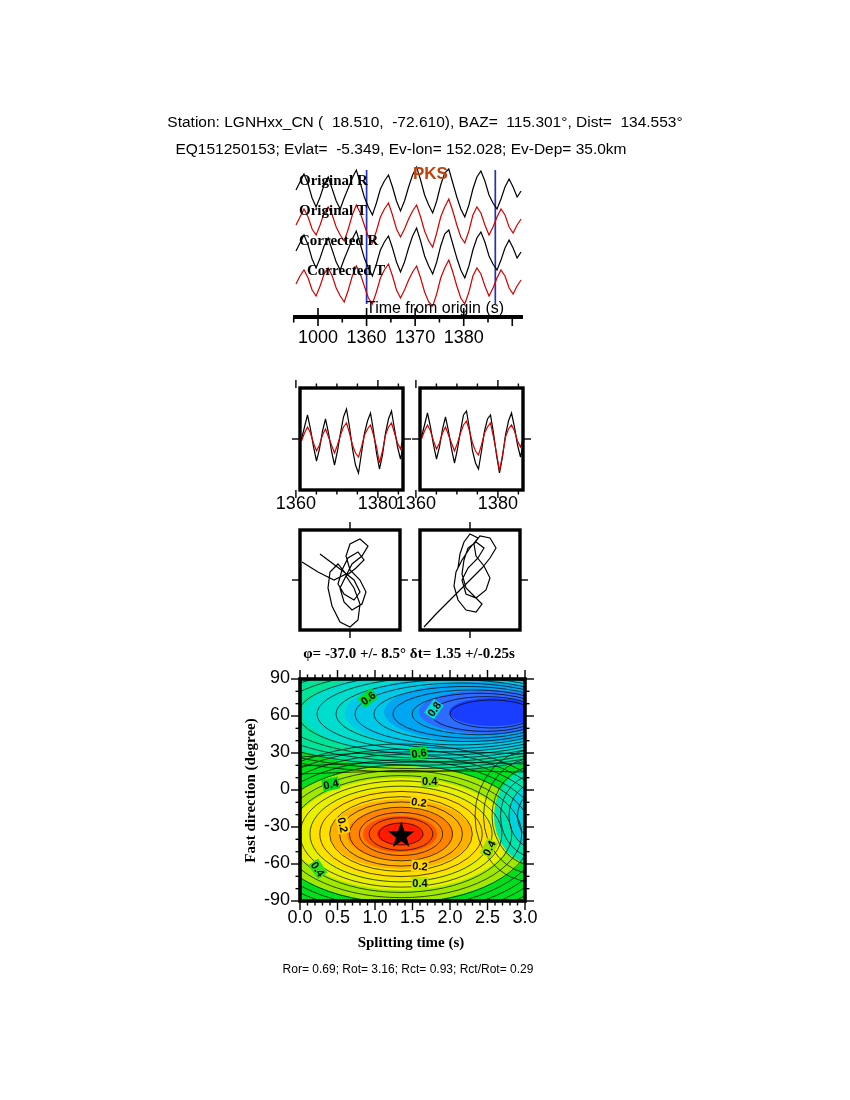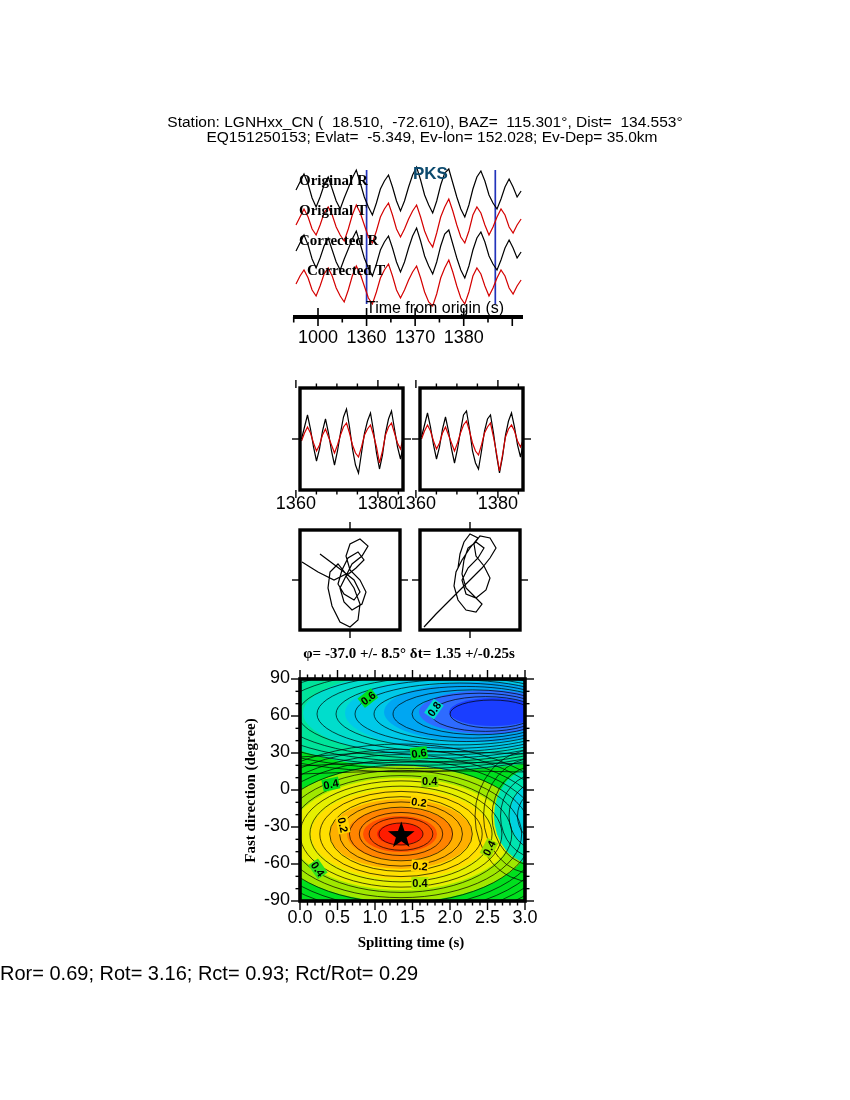--- a/index.html
+++ b/index.html
@@ -10,21 +10,21 @@
   .hdr{left:0;width:850px;text-align:center;font-size:15.5px;color:#111;}
   .hdr2{left:0;width:802px;text-align:center;font-size:15.5px;color:#111;}
   .tracelab{font-family:"Liberation Serif",serif;font-weight:bold;font-size:15px;}
   .phase{font-size:17px;font-weight:bold;}
   .axtitle{font-size:16px;text-align:center;}
   .tick{font-size:18px;text-align:center;}
   .ytick{font-size:18px;text-align:right;}
   .serifb{font-family:"Liberation Serif",serif;font-weight:bold;font-size:15px;text-align:center;}
   .clabel{font-family:"Liberation Sans",sans-serif;font-weight:bold;font-size:11px;
           line-height:12px;padding:0 1px;z-index:3;}
-  .result{font-size:20px;}
+  .result{font-size:12px;text-align:center;}
 </style>
 </head>
 <body>
 
 <div class="page">
   <svg id="fig" width="850" height="1100" viewBox="0 0 850 1100">
       <g>
         <line x1="366.6" y1="170" x2="366.6" y2="304" stroke="#2233bb" stroke-width="1.7"></line>
         <line x1="495.3" y1="170" x2="495.3" y2="304" stroke="#2233bb" stroke-width="1.7"></line>
         <polyline points="296.0,190 300.0,182 304.0,174 308.1,184 312.1,198 316.1,207 320.1,197 324.1,185 328.2,177 332.2,189 336.2,201 340.2,209 344.2,198 348.3,188 352.3,178 356.3,170 360.3,183 364.3,197 368.4,207 372.4,215 376.4,203 380.4,189 384.4,181 388.5,175 392.5,187 396.5,201 400.5,211 404.5,201 408.6,187 412.6,175 416.6,167 420.6,180 424.6,195 428.7,205 432.7,213 436.7,201 440.7,185 444.7,173 448.8,169 452.8,183 456.8,197 460.8,209 464.8,217 468.9,205 472.9,189 476.9,177 480.9,171 484.9,181 489.0,195 493.0,203 497.0,209 501.0,199 505.0,187 509.1,179 513.1,187 517.1,197 521.1,191" fill="none" stroke="#000000" stroke-width="1.2"></polyline>
@@ -266,28 +266,28 @@
         <line x1="295.5" y1="691.3333333333334" x2="300" y2="691.3333333333334" stroke="#000" stroke-width="1.4"></line>
         <line x1="525" y1="691.3333333333334" x2="529.5" y2="691.3333333333334" stroke="#000" stroke-width="1.4"></line>
         <line x1="291" y1="679" x2="300" y2="679" stroke="#000" stroke-width="1.4"></line>
         <line x1="525" y1="679" x2="534" y2="679" stroke="#000" stroke-width="1.4"></line>
         <path d="M401.3,821.6L404.5,831.1L414.6,831.3L406.6,837.4L409.5,847.0L401.3,841.2L393.0,847.0L395.9,837.4L387.9,831.3L398.0,831.1Z" fill="#000"></path>
       </g>
     </svg>
 
   <div id="texts">
     <div class="hdr" style="top:113px;">Station: LGNHxx_CN (  18.510,  -72.610), BAZ=  115.301°, Dist=  134.553°</div>
-    <div class="hdr2" style="top:128px;padding-left:31px;">EQ151250153; Evlat=  -5.349, Ev-lon= 152.028; Ev-Dep= 35.0km</div>
+    <div class="hdr2" style="top:140px;">EQ151250153; Evlat=  -5.349, Ev-lon= 152.028; Ev-Dep= 35.0km</div>
 
     <div class="tracelab" style="left:299px;top:172px;">Original R</div>
     <div class="tracelab" style="left:299px;top:202px;">Original T</div>
     <div class="tracelab" style="left:299px;top:232px;">Corrected R</div>
     <div class="tracelab" style="left:307px;top:262px;font-family:Liberation Serif, serif;">Corrected T</div>
 
-    <div class="phase" style="left:413px;top:164px;color:#0c4a6e;">PKS</div>
+    <div class="phase" style="left:413px;top:164px;color:#c2410c;">PKS</div>
 
     <div class="axtitle" style="left:335px;top:299px;width:200px;">Time from origin (s)</div>
 
     <div class="serifb" style="left:284px;top:645px;width:250px;">φ= -37.0 +/- 8.5° δt= 1.35 +/-0.25s</div>
 
     <div class="serifb" style="left:150px;top:782px;width:200px;transform:rotate(-90deg);">Fast direction (degree)</div>
 
     <div class="serifb" style="left:300px;top:934px;width:222px;">Splitting time (s)</div>
 
     <div class="result" style="left:0;top:962px;width:816px;">Ror= 0.69; Rot= 3.16; Rct= 0.93; Rct/Rot= 0.29</div>

